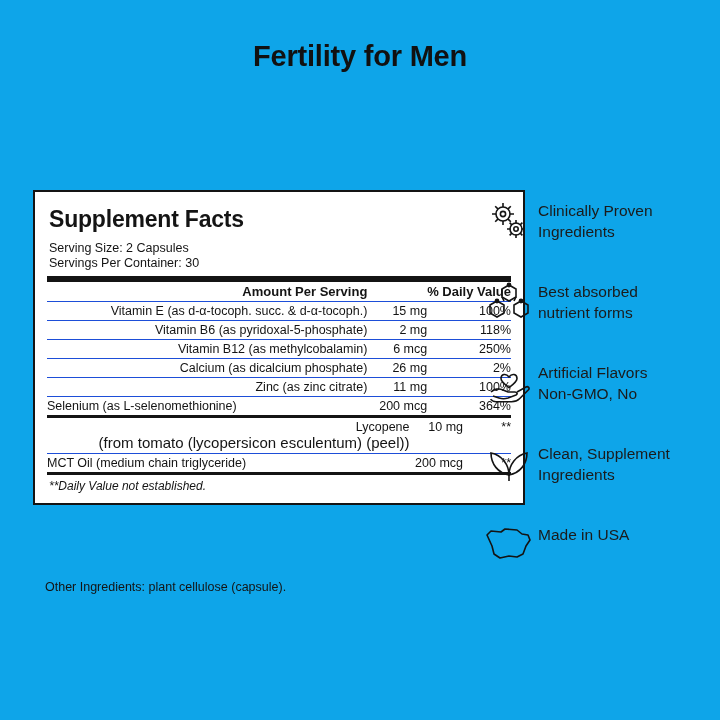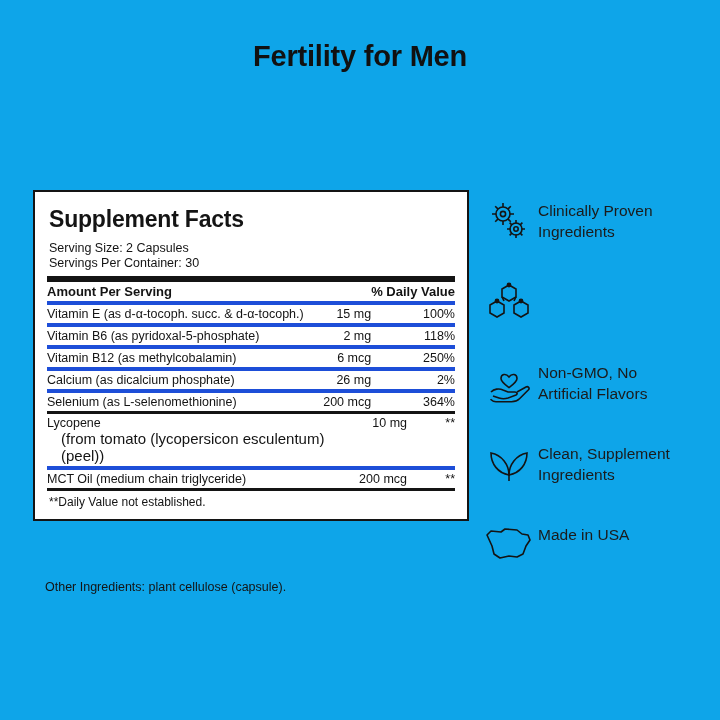--- a/index.html
+++ b/index.html
@@ -32,21 +32,21 @@
     font-weight: bold;
     letter-spacing: -0.2px;
     color: #111;
   }
 
   
   .sf-panel {
     position: absolute;
     left: 33px;
     top: 190px;
-    width: 436px;
+    width: 492px;
     background: #ffffff;
     border: 2px solid #141414;
     box-sizing: border-box;
     padding: 14px 12px 10px 12px;
   }
   .sf-title {
     font-size: 23px;
     font-weight: bold;
     letter-spacing: -0.2px;
     margin: 0 0 8px 0;
@@ -77,31 +77,33 @@
   .hdr-row td {
     font-weight: bold;
     font-size: 13px;
     padding-bottom: 3px;
     padding-top: 2px;
   }
   .col-name { text-align: left; padding-left: 2px; }
   .col-amt  { text-align: right; padding-right: 10px; white-space: nowrap; }
   .col-dv   { text-align: right; padding-right: 2px; width: 48px; white-space: nowrap; }
   .row-line td {
-    border-bottom: 4px solid #1d4ed8;
+    border-bottom: 1px solid #1d4ed8;
+    text-align: right;
   }
   .row-sub {
     font-size: 15px;
     padding-left: 14px;
     display: block;
   }
   .footnote {
     font-size: 12px;
     padding-left: 2px;
     padding-top: 4px;
+    font-style: italic;
   }
   .other-ing {
     position: absolute;
     left: 45px;
     top: 580px;
     font-size: 12.5px;
     color: #141414;
   }
 
   
@@ -168,20 +170,25 @@
         </tr>
         <tr class="row-line">
           <td class="col-name">Vitamin B12 (as methylcobalamin)</td>
           <td class="col-amt">6 mcg</td>
           <td class="col-dv">250%</td>
         </tr>
         <tr class="row-line">
           <td class="col-name">Calcium (as dicalcium phosphate)</td>
           <td class="col-amt">26 mg</td>
           <td class="col-dv">2%</td>
+        </tr>
+        <tr class="row-line">
+          <td class="col-name">Zinc (as zinc citrate)</td>
+          <td class="col-amt">11 mg</td>
+          <td class="col-dv">100%</td>
         </tr>
         <tr>
           <td class="col-name">Selenium (as L-selenomethionine)</td>
           <td class="col-amt">200 mcg</td>
           <td class="col-dv">364%</td>
         </tr>
       </tbody>
     </table>
 
     <div class="rule-med"></div>
@@ -236,33 +243,37 @@
         <svg width="50" height="44" viewBox="0 0 50 44" fill="none" stroke="#141414" stroke-width="1.6">
           <path d="M18 10 l7 -4 l7 4 v8 l-7 4 l-7 -4 z"></path>
           <path d="M6 26 l7 -4 l7 4 v8 l-7 4 l-7 -4 z"></path>
           <path d="M30 26 l7 -4 l7 4 v8 l-7 4 l-7 -4 z"></path>
           <path d="M18 18 l2 4 M32 18 l-2 4"></path>
           <circle cx="25" cy="6" r="1.6" fill="#141414"></circle>
           <circle cx="13" cy="22" r="1.6" fill="#141414"></circle>
           <circle cx="37" cy="22" r="1.6" fill="#141414"></circle>
         </svg>
       </div>
+      <div class="benefit-text">
+        <div>Best absorbed</div>
+        <div>nutrient forms</div>
+      </div>
     </div>
 
     <div class="benefit">
       <div class="benefit-icon">
         <svg width="52" height="44" viewBox="0 0 52 44" fill="none" stroke="#141414" stroke-width="1.6">
           <path d="M26 17 c-3 -4 -8 -3 -8 1.6 0 3.4 5 6.8 8 9 3 -2.2 8 -5.6 8 -9 0 -4.6 -5 -5.6 -8 -1.6 z"></path>
           <path d="M8 32 c3 -3 8 -4 12 -2 l5 2 h7 c2 0 3 2 1 3 l-8 3 c-3 1 -6 1 -9 0 l-6 -2"></path>
           <path d="M34 32 l9 -5 c2 -1 4 1 2.5 2.8 l-9 9 c-2 2 -5 3 -8 3 H13 c-2 0 -4 -1 -5.5 -2.5"></path>
         </svg>
       </div>
       <div class="benefit-text">
+        <div>Artificial Flavors</div>
         <div>Non-GMO, No</div>
-        <div>Artificial Flavors</div>
       </div>
     </div>
 
     <div class="benefit">
       <div class="benefit-icon">
         <svg width="50" height="44" viewBox="0 0 50 44" fill="none" stroke="#141414" stroke-width="1.6">
           <path d="M25 34 C25 24 18 14 7 12 c0 11 7 20 18 22 z"></path>
           <path d="M25 34 C25 24 32 14 43 12 c0 11 -7 20 -18 22 z"></path>
           <path d="M25 34 v6"></path>
         </svg>

